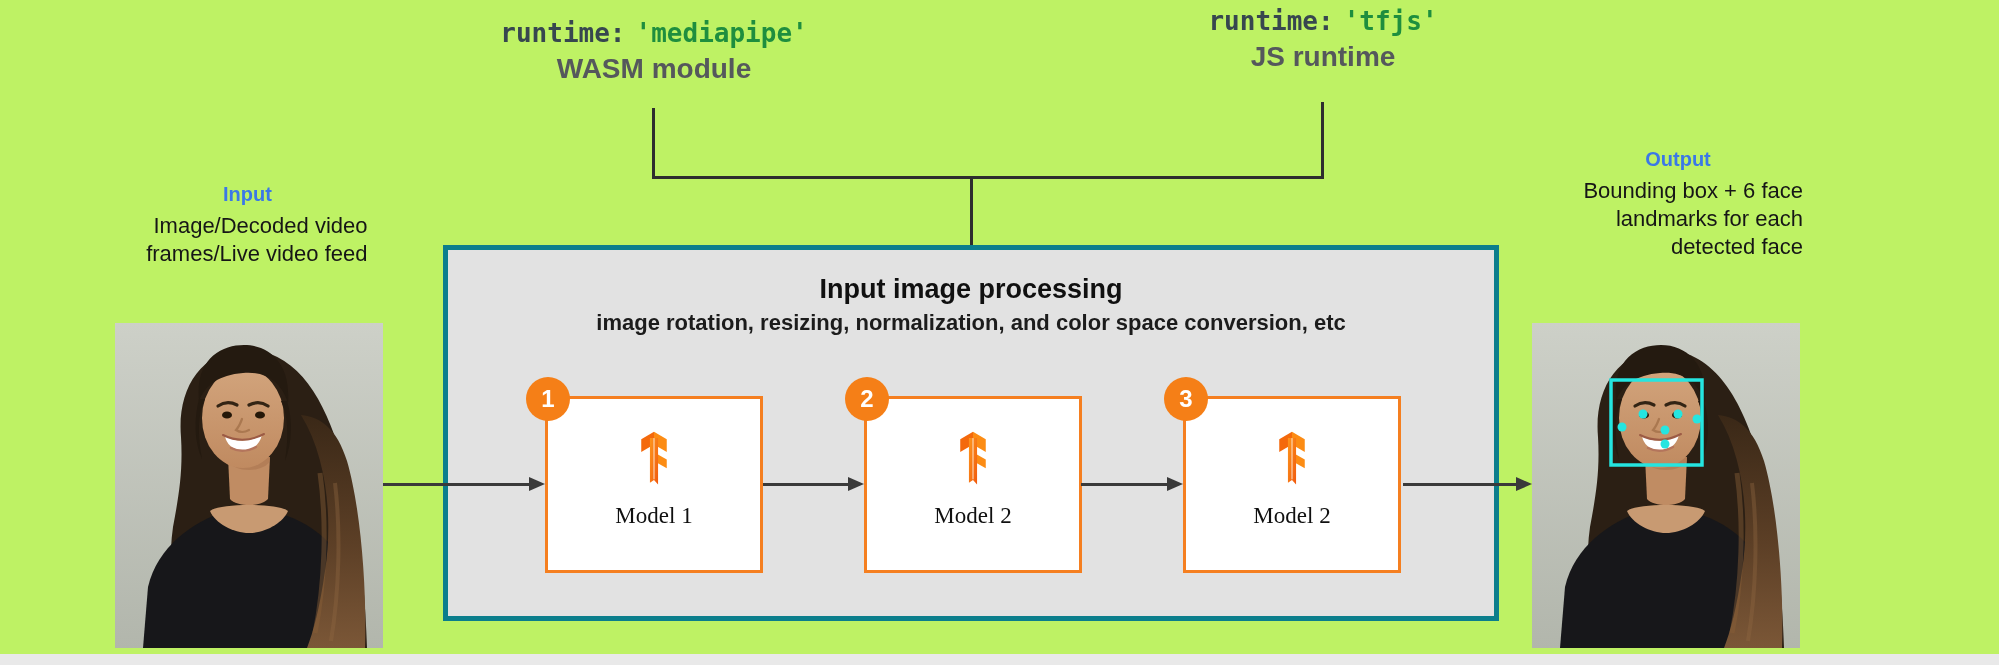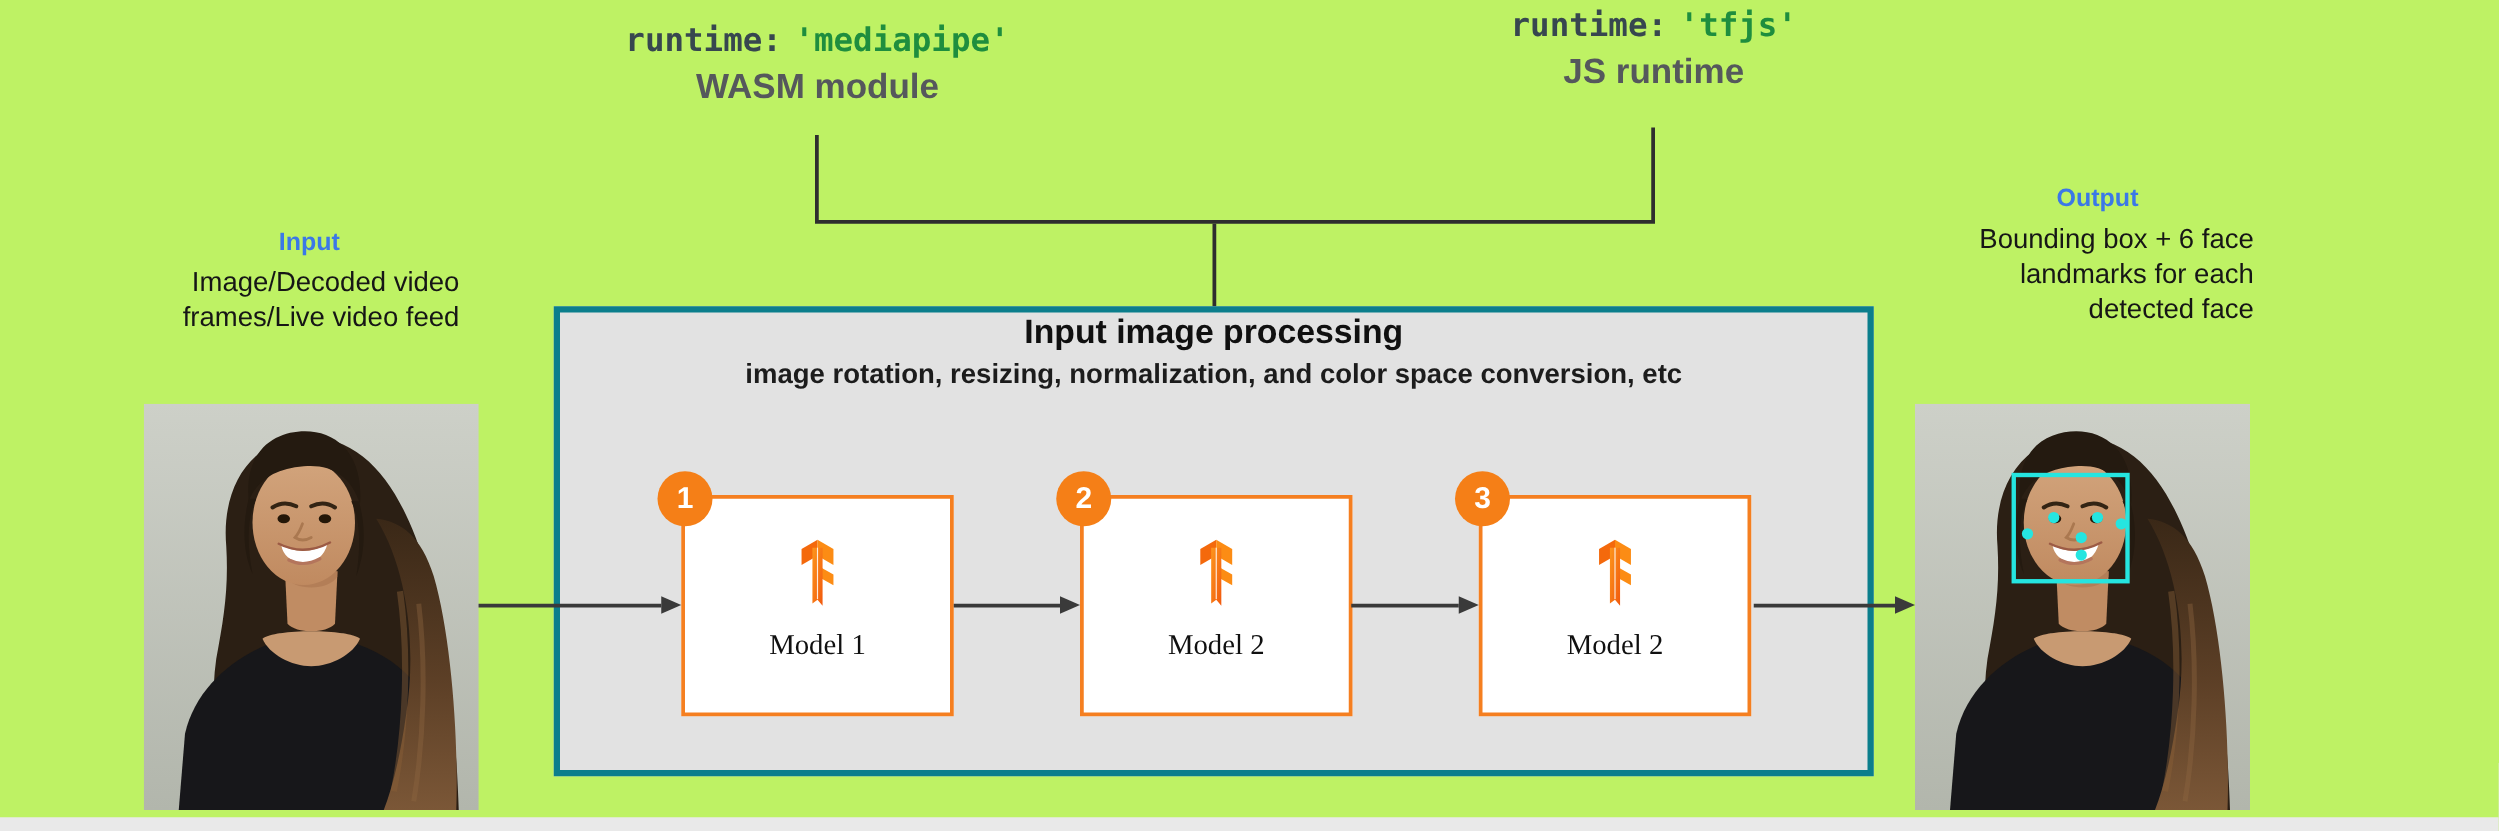--- a/index.html
+++ b/index.html
@@ -27,21 +27,21 @@
   .side-label .side-desc{font-size:22px;line-height:28px;color:#161616;margin:0 auto;text-align:right;}
   .input-label{left:95px;top:183px;width:305px;}
   .input-label .side-desc{width:240px;}
   .output-label{left:1528px;top:148px;width:300px;}
   .output-label .side-desc{width:250px;}
   
   .process-box{
     position:absolute;left:443px;top:245px;width:1056px;height:376px;
     border:5px solid #0b7e8c;background:#e2e2e2;box-sizing:border-box;text-align:center;
   }
-  .process-title{font-size:27px;font-weight:bold;color:#101010;}
+  .process-title{font-size:27px;font-weight:bold;color:#101010;margin-top:24px;}
   .process-subtitle{font-size:22px;color:#1c1c1c;margin-top:5px;font-weight:bold;}
   
   .model-box{
     position:absolute;width:218px;height:177px;background:#ffffff;
     border:3px solid #f57f20;box-sizing:border-box;top:396px;
     display:flex;flex-direction:column;align-items:center;
   }
   .model-1{left:545px;} .model-2{left:864px;} .model-3{left:1183px;}
   .step-badge{
     position:absolute;left:-22px;top:-22px;width:44px;height:44px;border-radius:50%;

